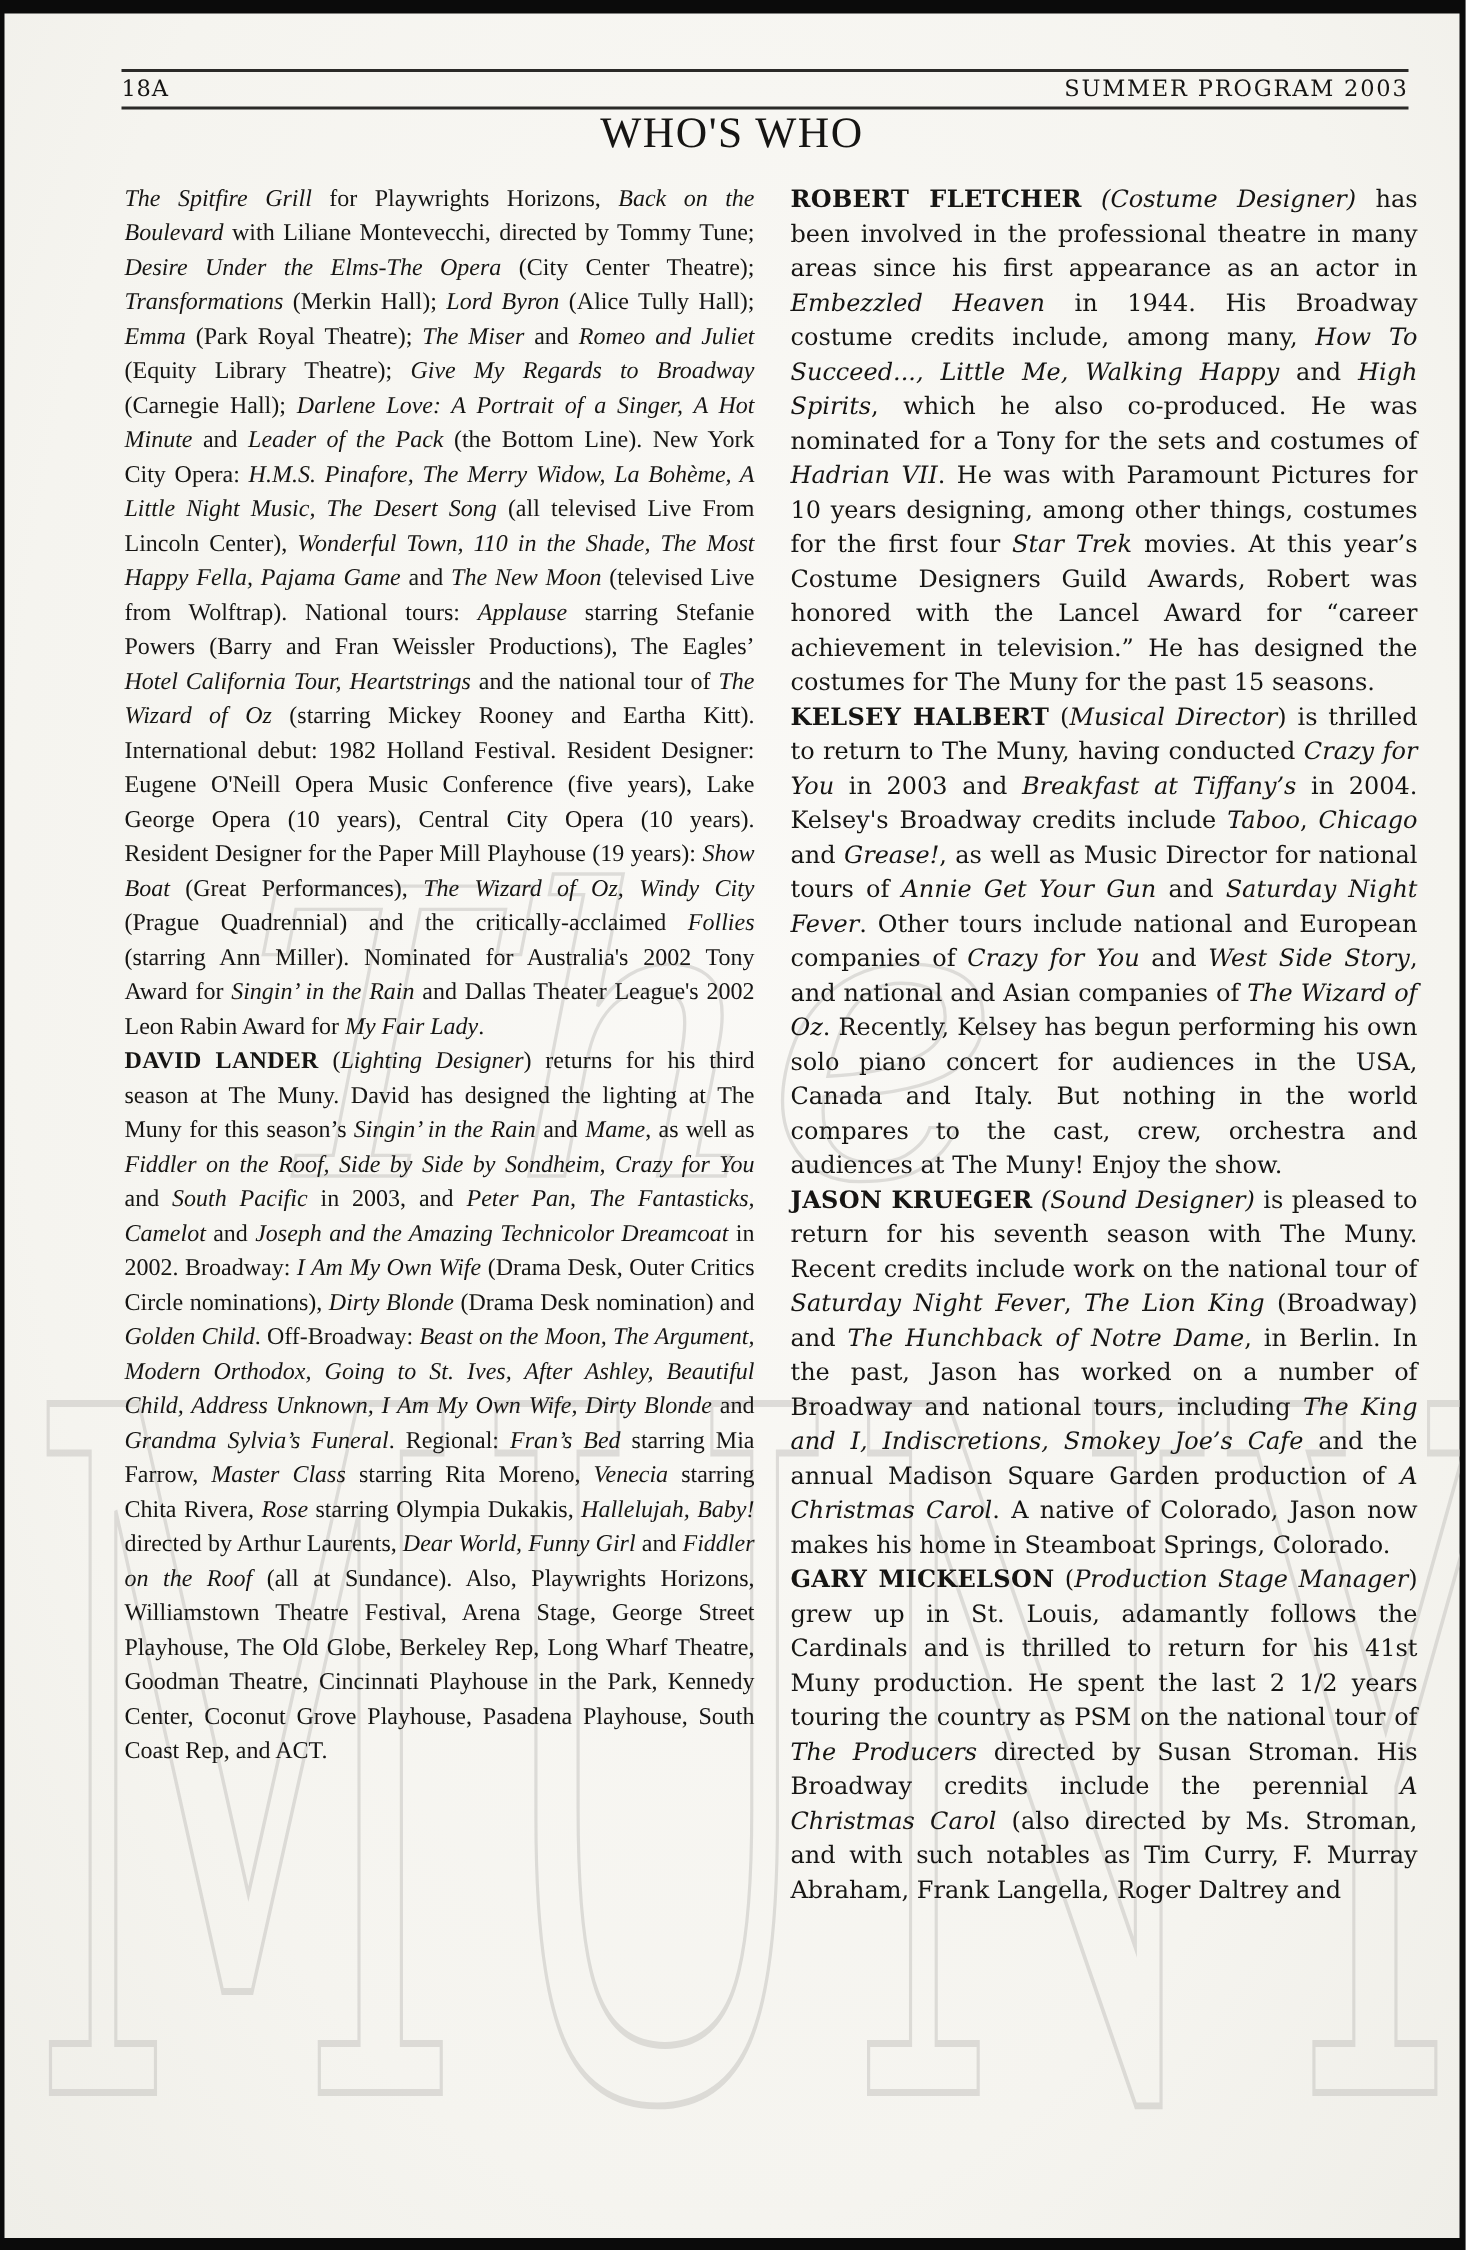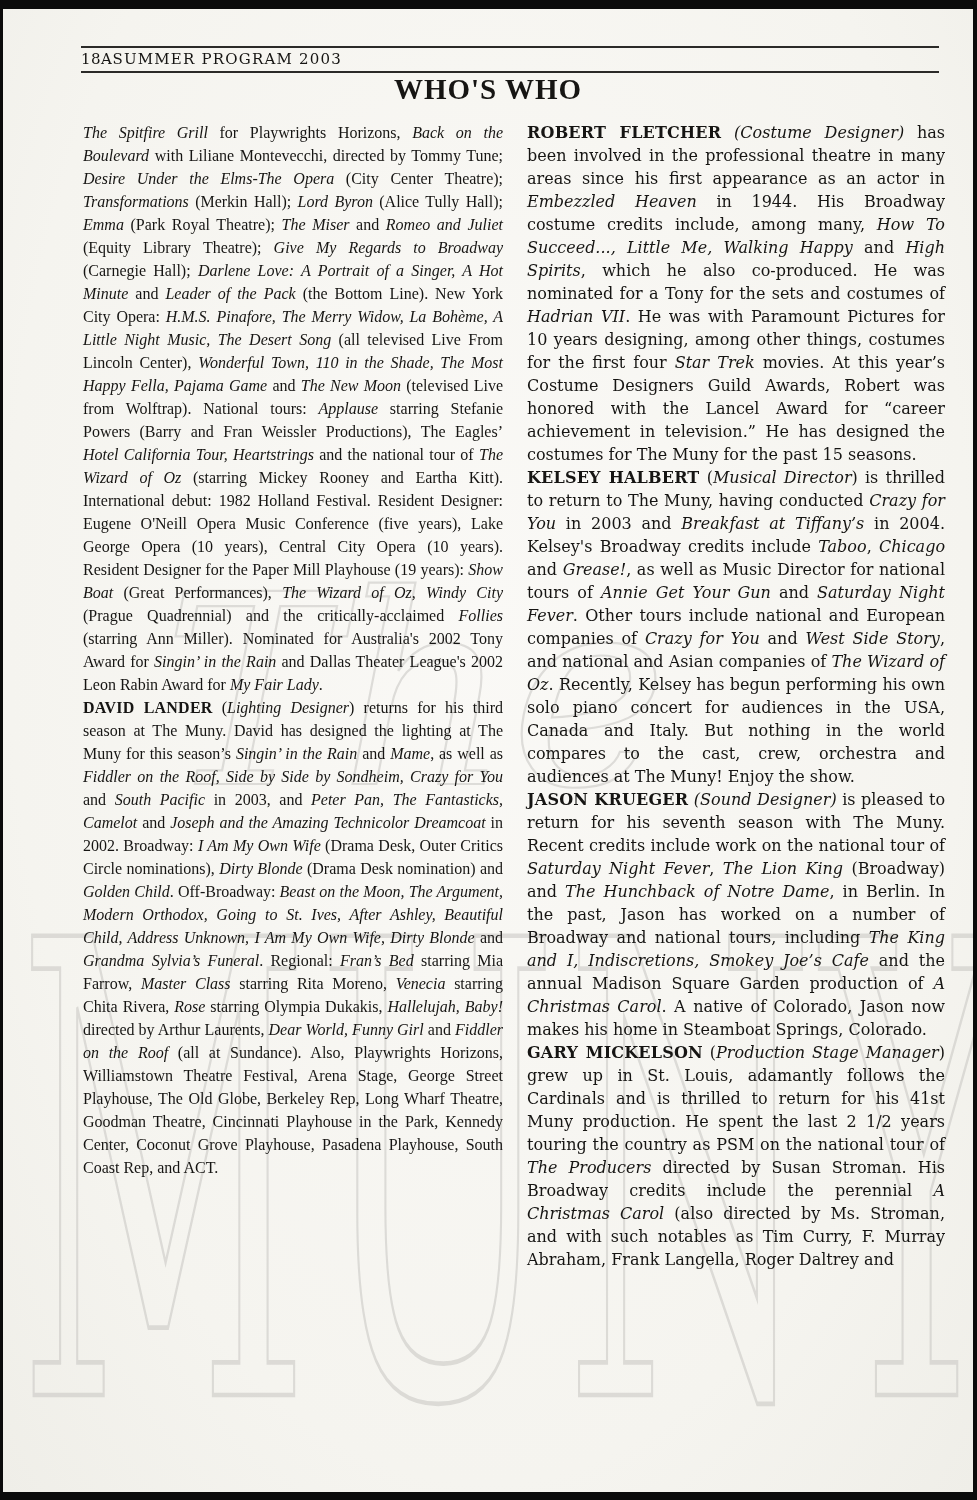--- a/index.html
+++ b/index.html
@@ -17,27 +17,27 @@
     font-family:"DejaVu Serif","Liberation Serif",serif;
     color:#161513;
   }
   .wm { position:absolute; left:0; top:0; pointer-events:none; }
   .pageheader {
     position:absolute; top:37px; left:78px; right:34px;
     border-top:2px solid #2b2a28;
     border-bottom:2px solid #2b2a28;
     padding:2px 0 3px 0;
   }
-  .pageheader-row { display:flex; align-items:baseline; }
+  .pageheader-row { display:flex; justify-content:space-between; align-items:baseline; }
   .pagenum { font-size:15px; letter-spacing:0.5px; }
   .progtitle { font-size:15px; letter-spacing:1.2px; }
   .sectiontitle {
     position:absolute; top:64px; left:0; right:0;
     text-align:center;
-    font-size:29px; font-weight:bold; letter-spacing:1px;
+    font-size:29px; font-weight:normal; letter-spacing:1px;
     font-family:"Liberation Serif","DejaVu Serif",serif;
   }
   .col {
     position:absolute; top:112px;
     text-align:justify;
   }
   .col-left  { left:80px;  width:420px;font-family:Liberation Serif, serif; }
   .col-right { left:524px; width:418px; }
   p.bio { margin:0; font-size:16px; line-height:23px; text-align:justify; }
   p.bio + p.bio { }

